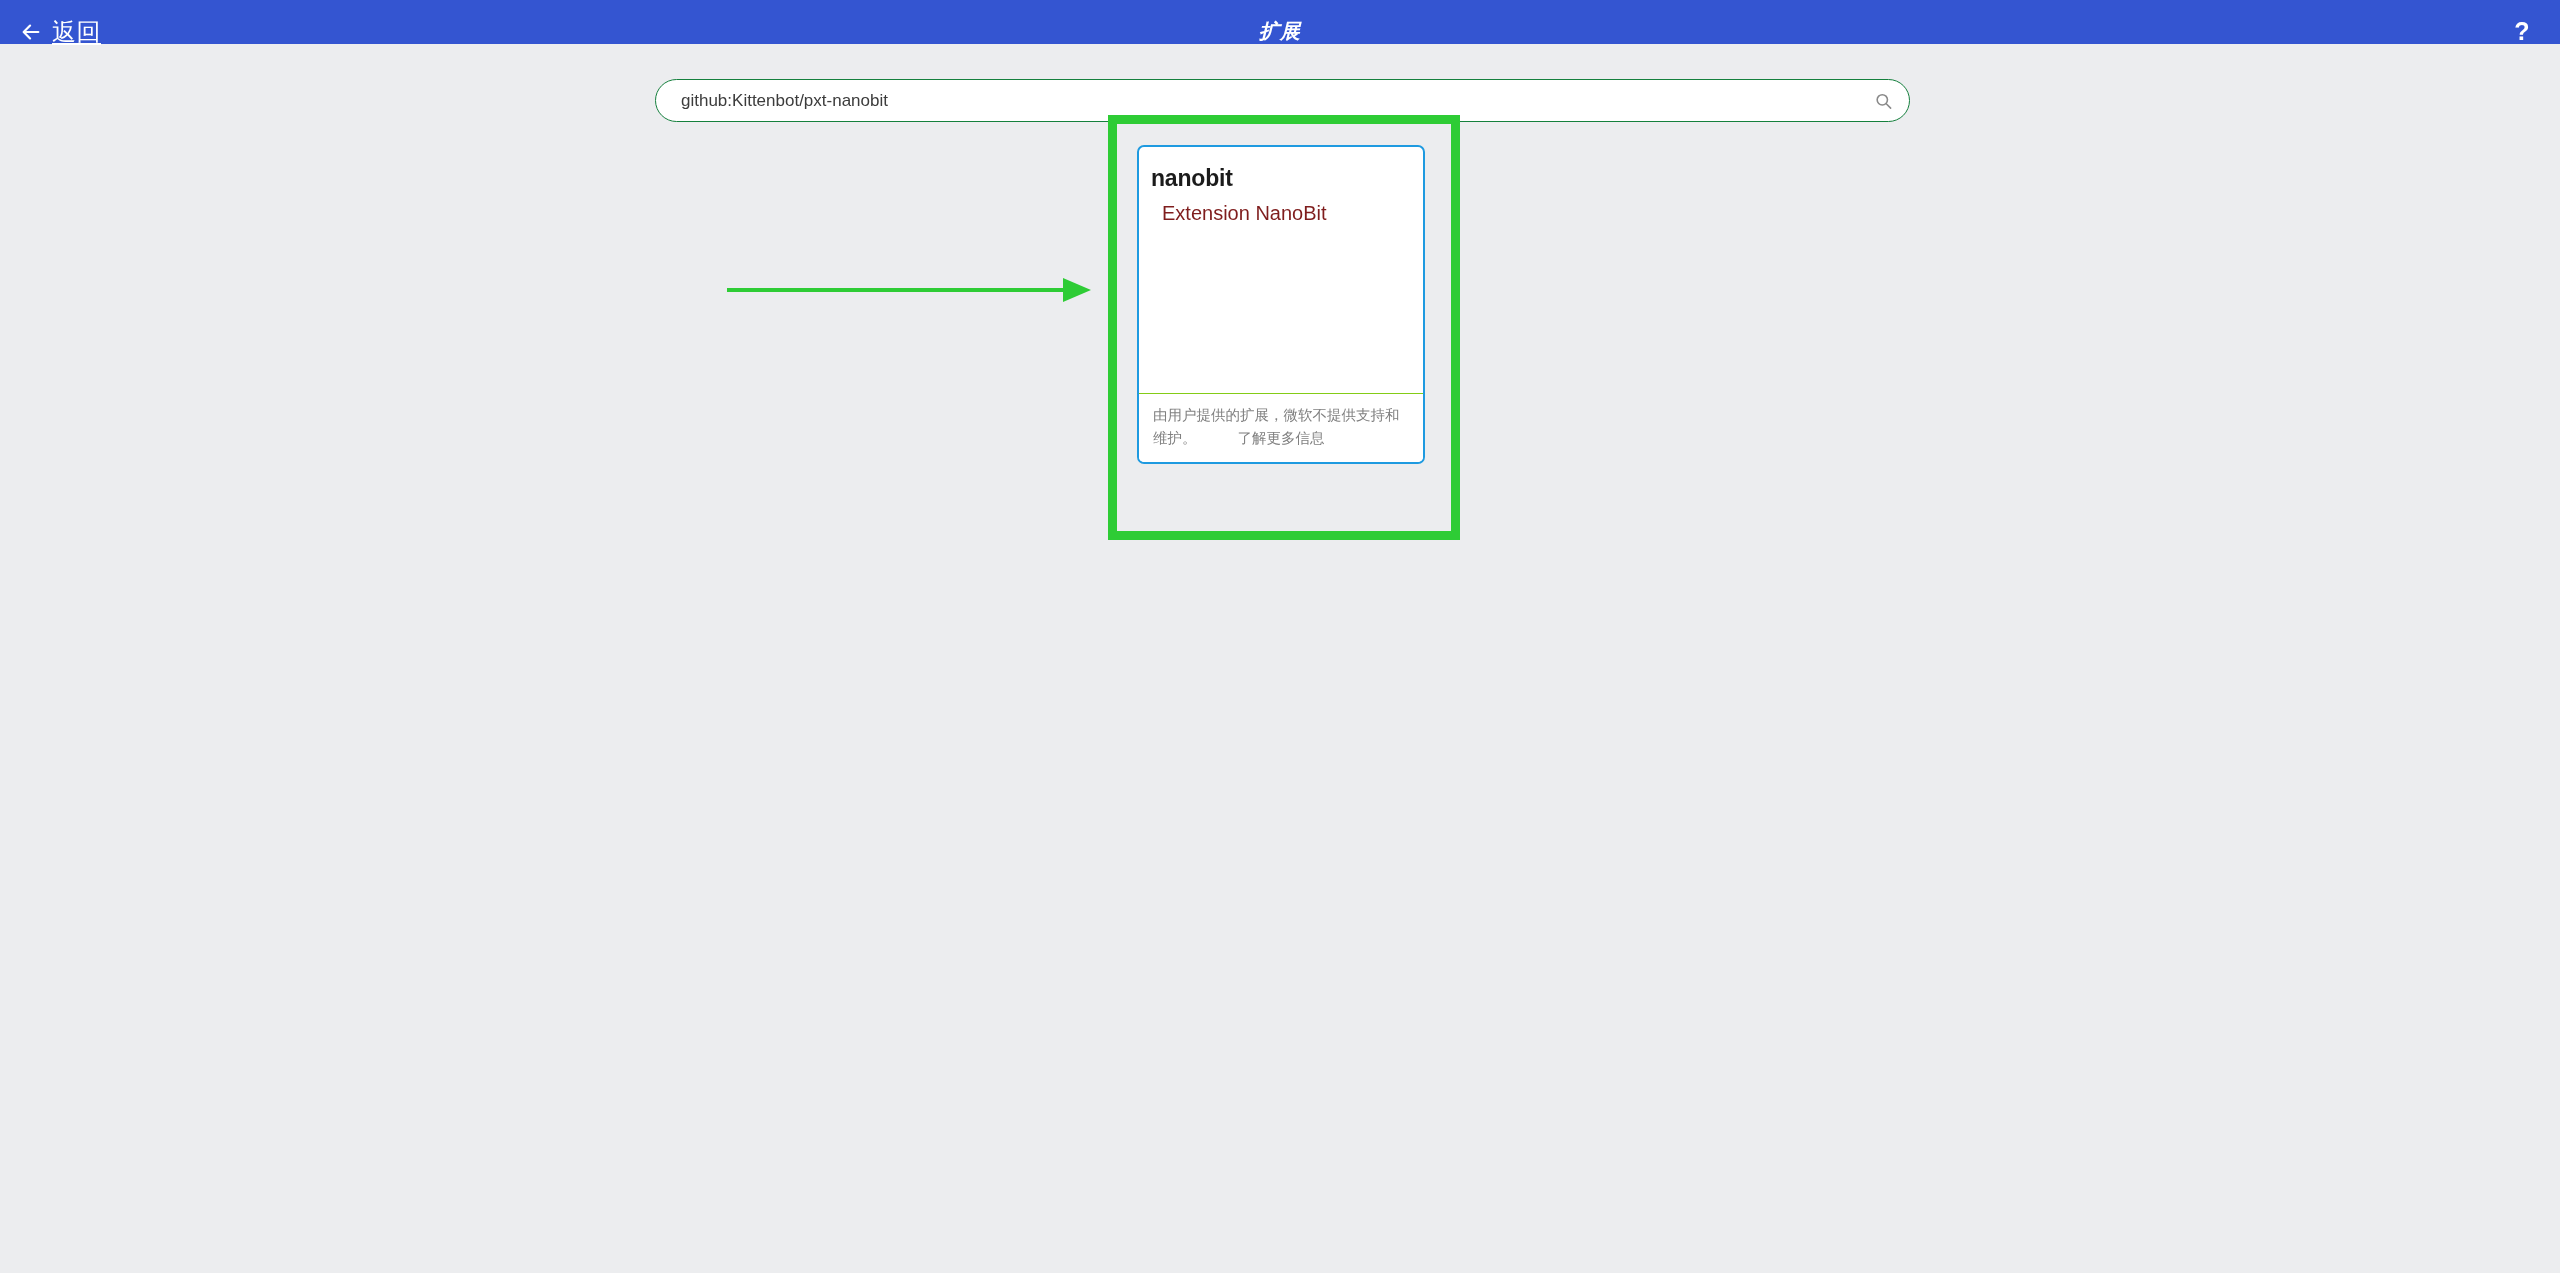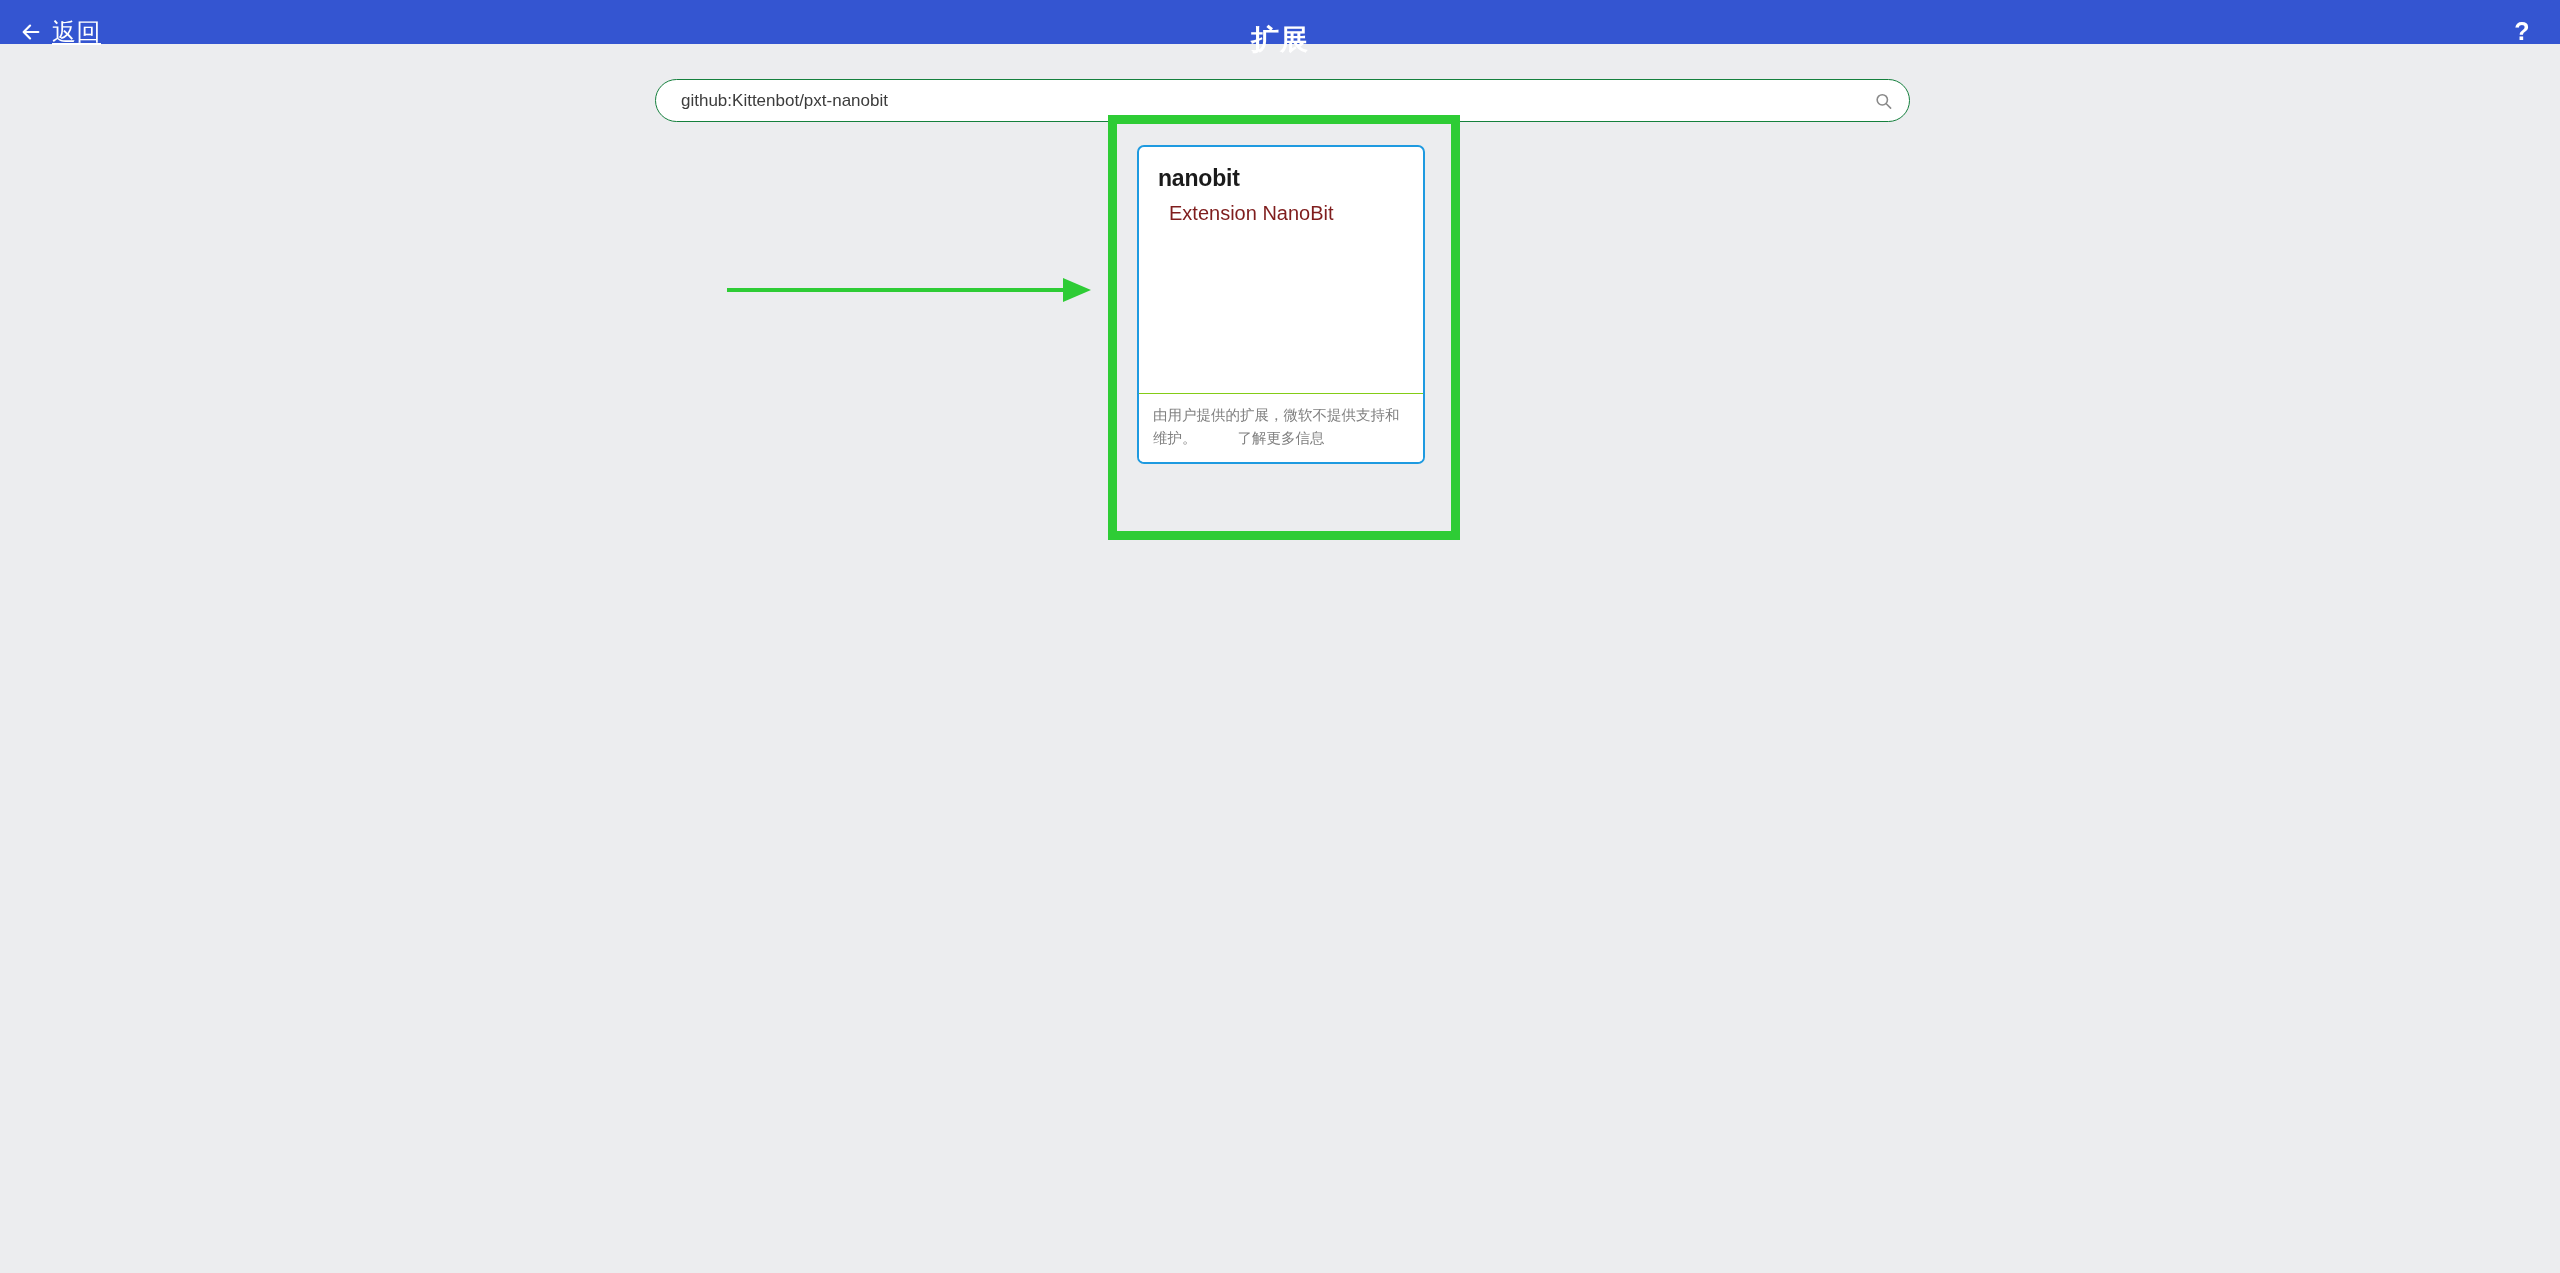--- a/index.html
+++ b/index.html
@@ -47,31 +47,32 @@
     color: #ffffff;
     font-size: 24px;
     line-height: 24px;
     text-decoration: underline;
     text-underline-offset: 3px;
     letter-spacing: 0.5px;
   }
   .topbar-title {
     position: absolute;
     left: 0;
-    top: 8px;
+    top: 0;
     width: 2560px;
     height: 63px;
     display: flex;
     align-items: center;
     justify-content: center;
     color: #ffffff;
-    font-size: 28px;
+    font-size: 20px;
     font-weight: bold;
     letter-spacing: 1px;
     pointer-events: none;
+    font-style: italic;
   }
   .help-button {
     position: absolute;
     right: 10px;
     top: 0;
     width: 56px;
     height: 63px;
     display: flex;
     align-items: center;
     justify-content: center;
@@ -127,21 +128,21 @@
     width: 288px;
     height: 319px;
     box-sizing: border-box;
     background: #ffffff;
     border: 2px solid #1e9ae0;
     border-radius: 7px;
     cursor: pointer;
     overflow: hidden;
   }
   .ext-card-body {
-    padding: 17px 19px 0 19px;
+    padding: 17px 19px 0 12px;
   }
   .ext-card-title {
     font-size: 23px;
     font-weight: bold;
     color: #1b1b1b;
     line-height: 28px;
     margin: 0 0 10px 0;
     letter-spacing: -0.2px;
   }
   .ext-card-subtitle {

